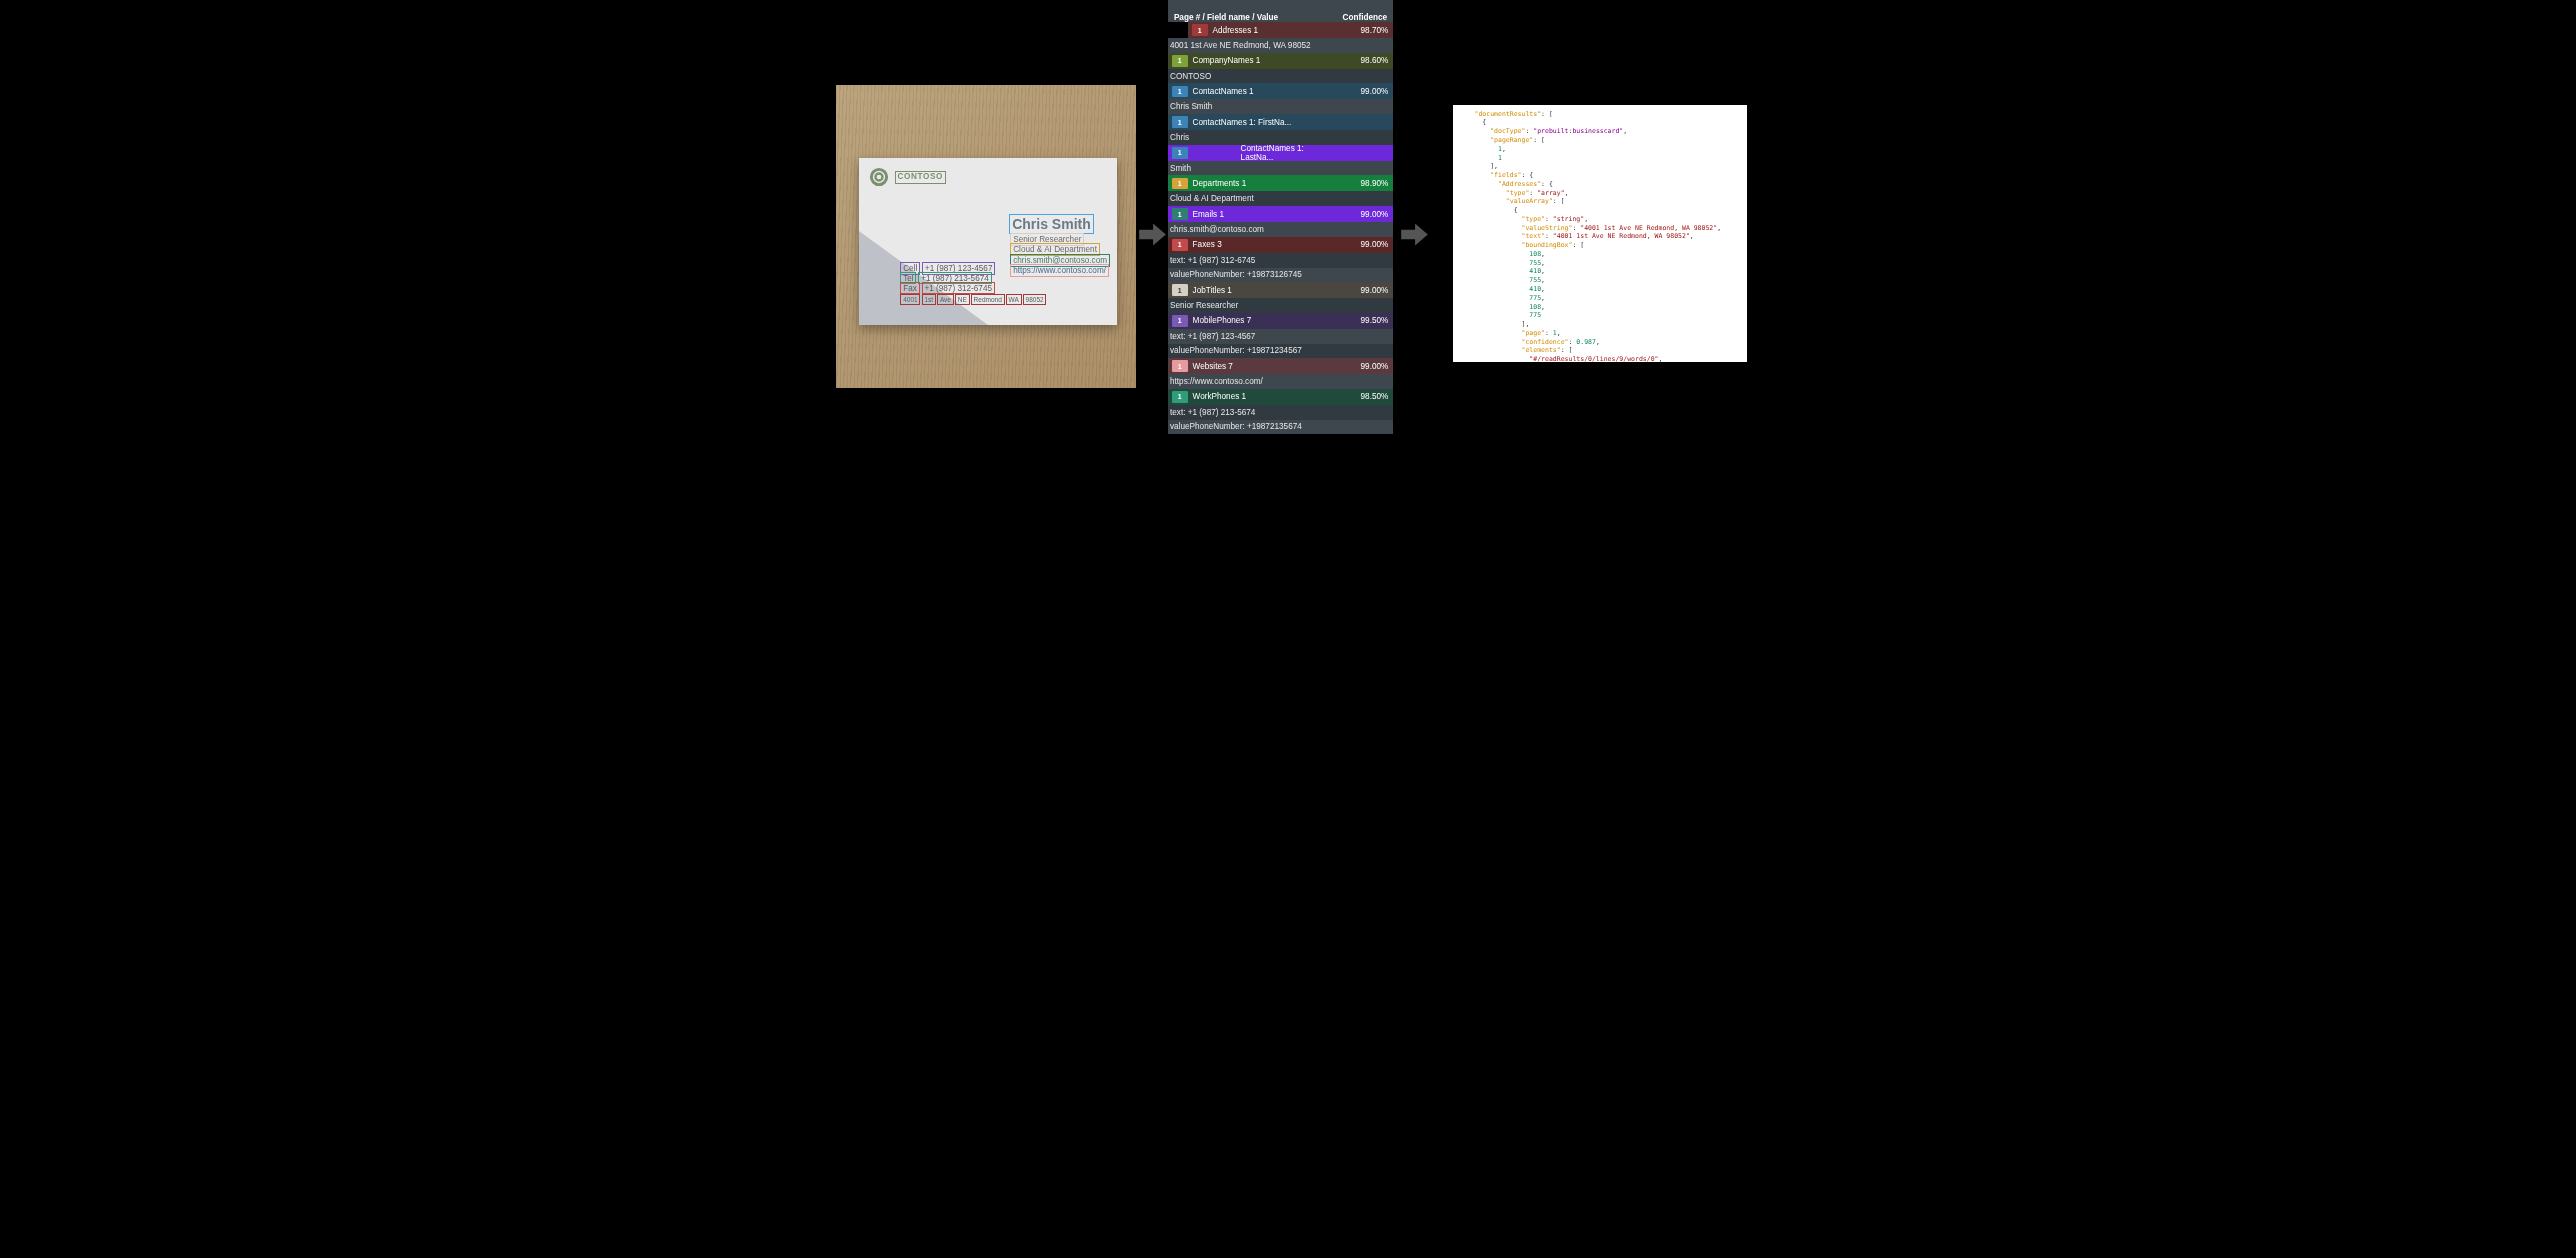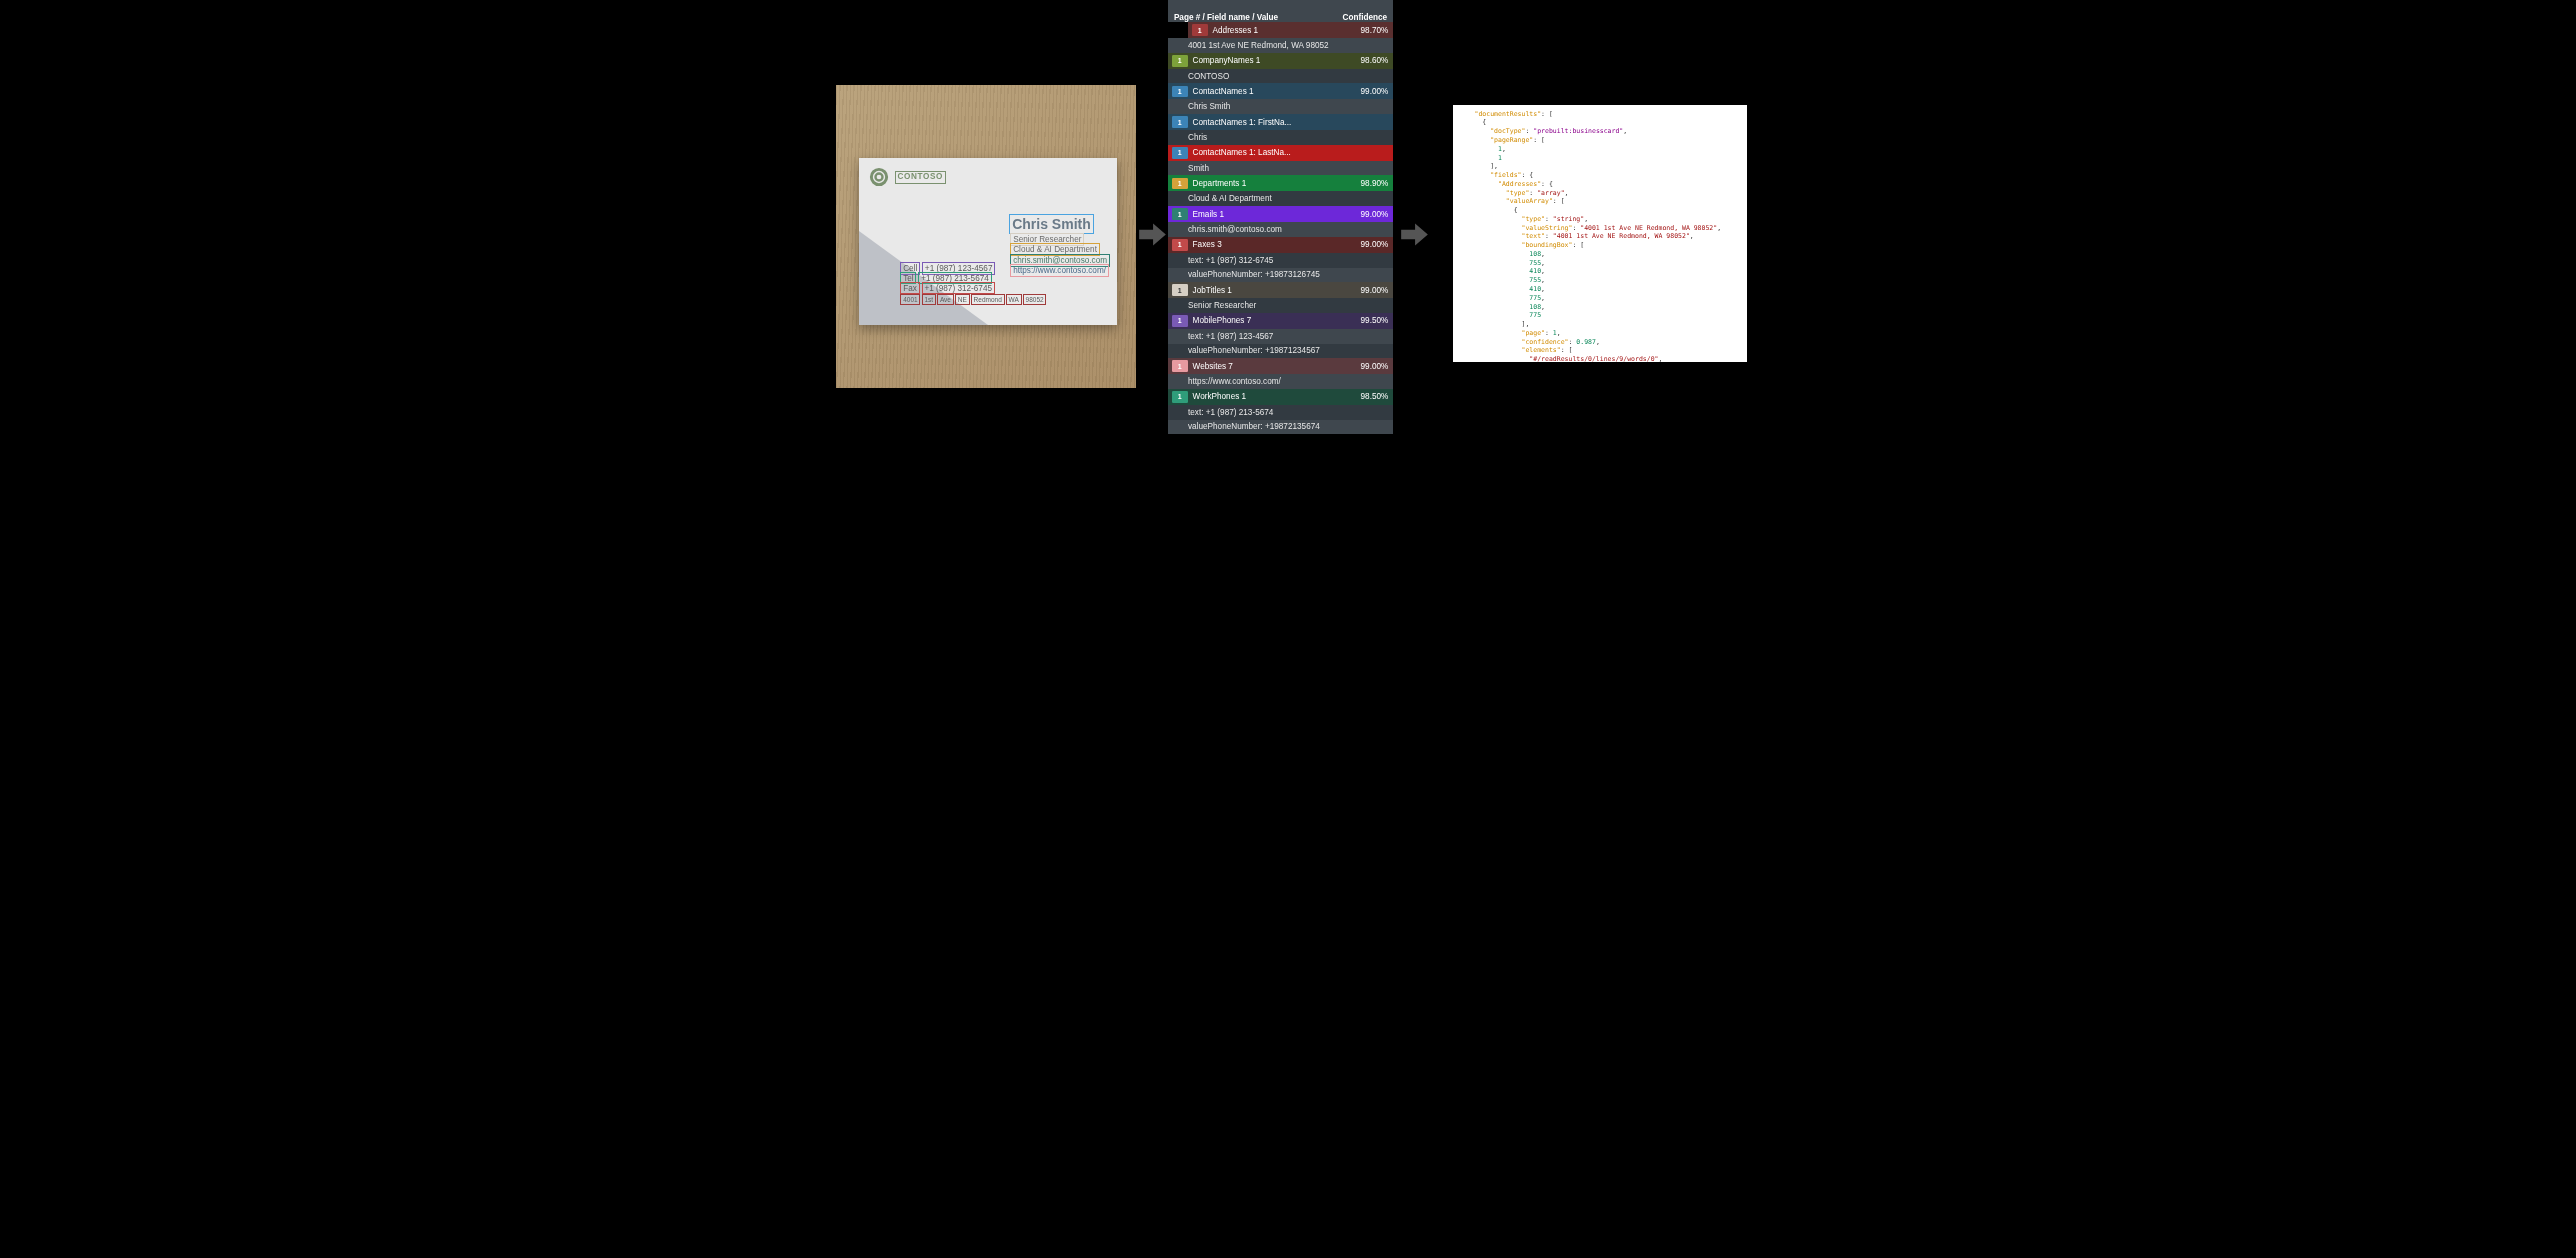--- a/index.html
+++ b/index.html
@@ -17,21 +17,21 @@
   .hl { position:absolute; border:1.2px solid; padding:0.6px 1.8px; font-size:8.2px; line-height:1.2; white-space:nowrap; background:rgba(255,255,255,.05); }
   
   .tbl { left:338px; top:0; width:225px; }
   .tbl-head { display:flex; justify-content:space-between; align-items:flex-end; height:22px; padding:0 5.9px; background:#3f474e; font-weight:600; font-size:8.2px; }
   .row { display:flex; align-items:center; height:14.7px; font-size:8.2px; }
   .row.name { height:16px; }
   .row .chip { width:16.4px; height:11.7px; margin:0 4.7px 0 3.5px; display:flex; align-items:center; justify-content:center; font-size:7px; font-weight:600; border-radius:1.2px; }
   .row .label { flex:1; }
   .row .conf { width:41px; text-align:right; padding-right:4.7px; }
   .row.val { background:#3f474e; } .row.val.alt { background:#323a41; }
-  .row.val .label { padding-left:20px; color:#e8e8e8; }
+  .row.val .label { padding-left:2px; color:#e8e8e8; }
   
   .arrow { position:absolute; width:29px; height:29px; }
   .arrow svg { width:100%; height:100%; }
   
   .json { left:623px; top:105px; width:294px; height:257px; background:#fff; color:#333; font-family:Consolas,monospace; font-size:6.5px; line-height:1.35; padding:4.7px 2.3px 4.7px 5.9px; overflow:hidden; white-space:pre; }
   .tok-key   { color:#d18b00; }
   .tok-str   { color:#a31515; }
   .tok-val   { color:#8b008b; }
   .tok-num   { color:#098658; }
 </style>
@@ -113,21 +113,21 @@
           <span class="label">Chris Smith</span>
         </div>
         <div class="row name" style="background: rgb(40, 72, 92);">
           <span class="chip" style="background:#3c84b7;color:#fff">1</span>
           <span class="label">ContactNames 1: FirstNa...</span>
           <span class="conf"></span>
         </div>
         <div class="row val alt">
           <span class="label">Chris</span>
         </div>
-        <div class="row name" style="background: #b91c1c;">
+        <div class="row name" style="background: #6d28d9; gap: 48px;">
           <span class="chip" style="background:#3c84b7;color:#fff">1</span>
           <span class="label">ContactNames 1: LastNa...</span>
           <span class="conf"></span>
         </div>
         <div class="row val">
           <span class="label">Smith</span>
         </div>
         <div class="row name" style="background: #15803d;">
           <span class="chip" style="background:#d6a23a;color:#fff">1</span>
           <span class="label">Departments 1</span>

